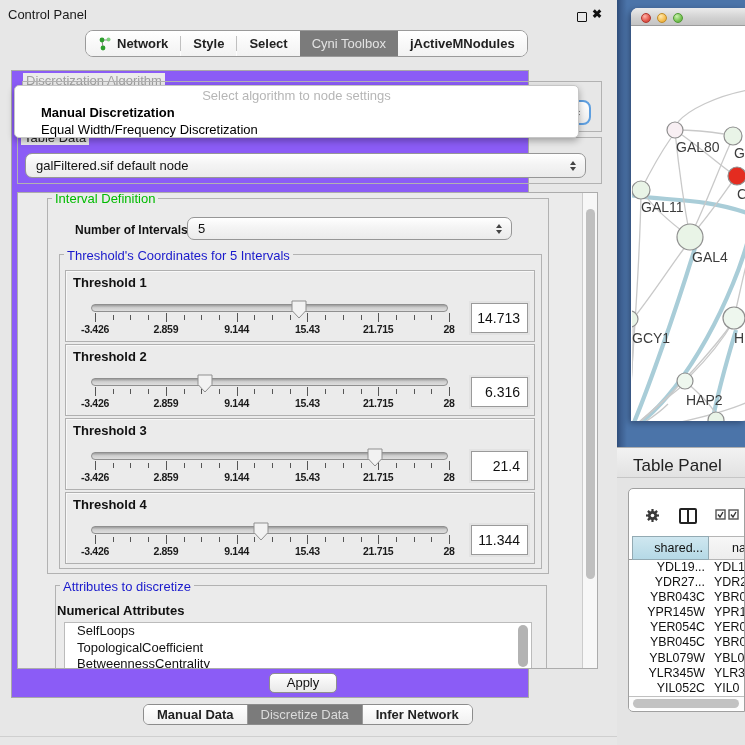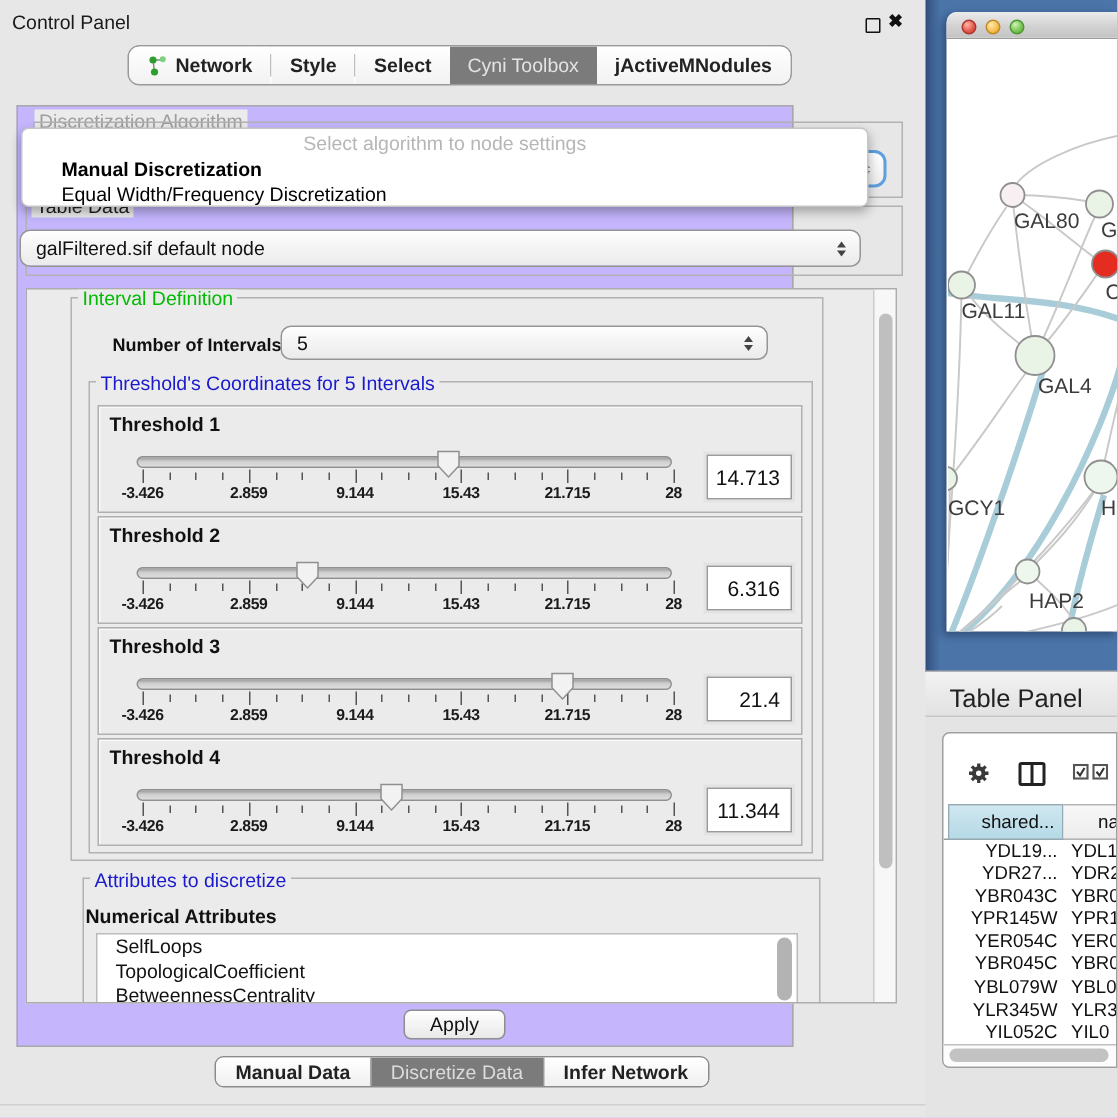--- a/index.html
+++ b/index.html
@@ -11,21 +11,21 @@
 #titlebar { left:0; top:0; width:617px; height:28px; }
 #title-text { left:8px; top:7px; font-size:13px; color:#1a1a1a; }
 #float-icon { left:577px; top:12px; width:10px; height:10px; border:1.5px solid #111; border-radius:1px; }
 #close-icon { left:592px; top:7px; font-size:12px; font-weight:bold; color:#111; }
 
 #top-tabs { left:85px; top:30px; height:27px; display:inline-flex; align-items:stretch; background:#fdfdfd; border:1px solid #9a9a9a; border-radius:8px; overflow:hidden; }
 .ttab { display:flex; align-items:center; padding:0 12px; font-size:13px; font-weight:bold; color:#222; background:linear-gradient(#ffffff,#f2f2f2); }
 .ttab.selected { background:#7b7b7b; color:#e3e3e3; font-weight:normal; }
 .tsep { width:1px; background:#c0c0c0; margin:5px 0; }
 
-#outer-panel { left:11px; top:70px; width:518px; height:628px; border:1px solid #a8a8a8; background:#c4b5fd; }
+#outer-panel { left:11px; top:70px; width:518px; height:628px; border:1px solid #a8a8a8; background:#8b5cf6; }
 .groupbox { position:absolute; border:1px solid #b2b2b2; }
 .grouplabel { position:absolute; background:#ebebeb; padding:0 3px; font-size:13px; color:#222; z-index:2; }
 .grouplabel.green { color:#00bb00; }
 .grouplabel.blue { color:#1a1acc; }
 .grouplabel.gray { color:#9e9e9e; z-index:0; }
 .combo { position:absolute; border:1px solid #969696; border-radius:7px; background:linear-gradient(#ffffff,#f4f4f4 45%,#ebebeb); font-size:13px; color:#111; }
 .combo .ctext { position:absolute; left:10px; top:4px; }
 .arrows { position:absolute; right:9px; top:50%; transform:translateY(-50%); display:flex; flex-direction:column; gap:2px; }
 .arr-up { width:0;height:0;border-left:3.5px solid transparent;border-right:3.5px solid transparent;border-bottom:4px solid #444; }
 .arr-dn { width:0;height:0;border-left:3.5px solid transparent;border-right:3.5px solid transparent;border-top:4px solid #444; }
@@ -133,21 +133,21 @@
           <div class="arr-dn"></div>
         </div>
     </div>
     <div id="algo-popup" class="abs">
       <div id="popup-placeholder">Select algorithm to node settings</div>
       <div id="popup-opt0" class="popup-opt">Manual Discretization</div>
       <div id="popup-opt1" class="popup-opt">Equal Width/Frequency Discretization</div>
     </div>
     <div class="grouplabel" style="left:9px; top:59px; z-index:1;">Table Data</div>
     <div class="groupbox" style="left:5px; top:66px; width:585px; height:47px;"></div>
-    <div class="combo" style="left:1px; top:82px; width:561px; height:25px;text-decoration:underline;">
+    <div class="combo" style="left:13px; top:82px; width:561px; height:25px;text-decoration:underline;">
       <div class="ctext">galFiltered.sif default node</div>
       <div class="arrows">
           <div class="arr-up"></div>
           <div class="arr-dn"></div>
         </div>
     </div>
     <div id="scrollarea" class="abs">
       <div class="grouplabel green" style="left:34px; top:-2px;">Interval Definition</div>
       <div class="groupbox" style="left:29px; top:5px; width:502px; height:376px;"></div>
       <div class="num-label" style="left:57px; top:30px;">Number of Intervals</div>

